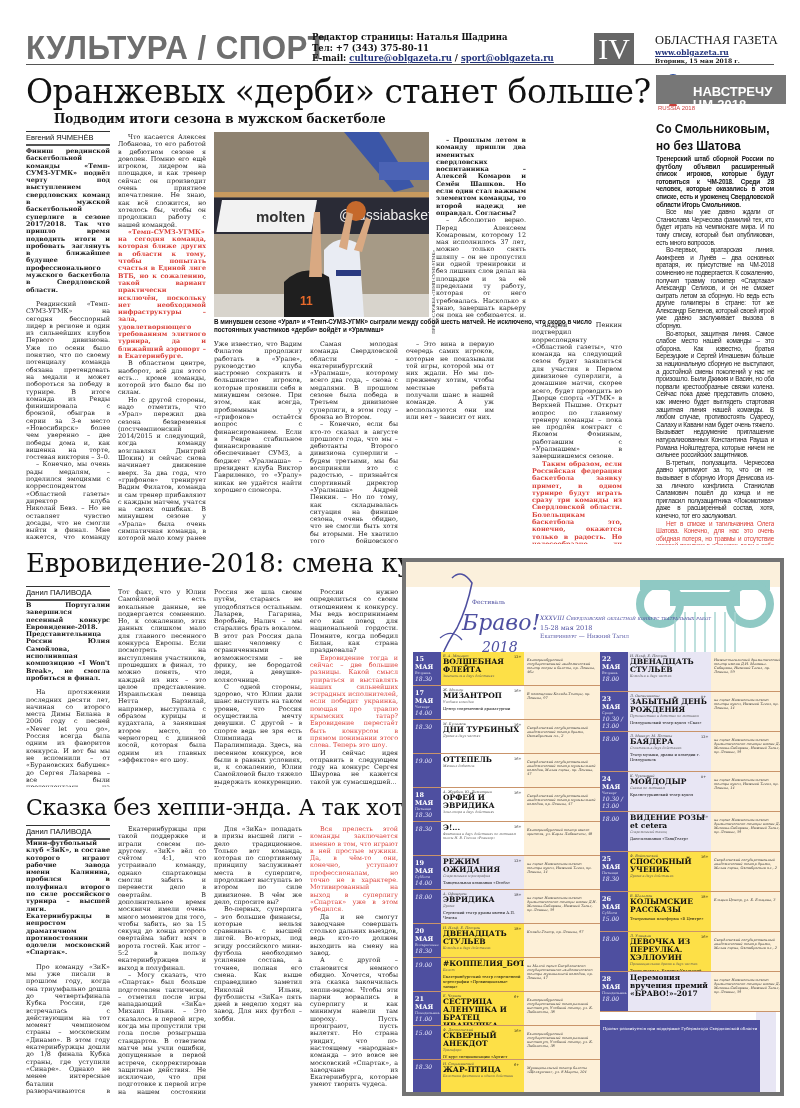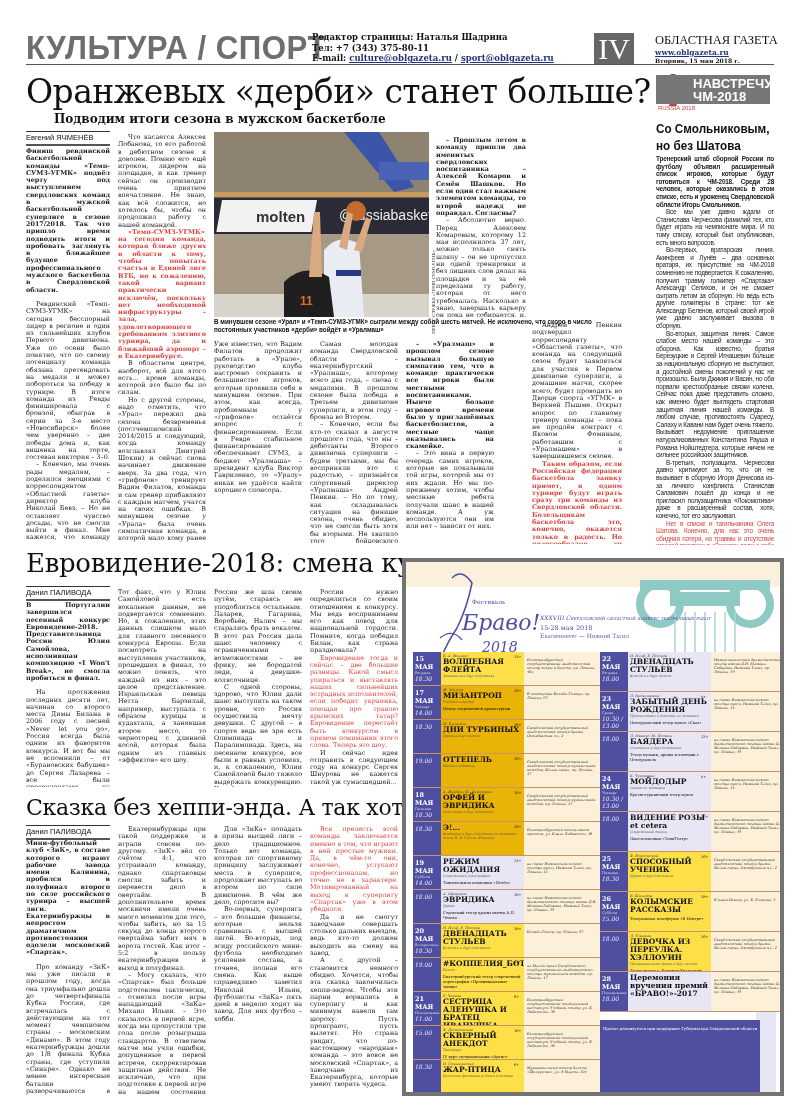--- a/index.html
+++ b/index.html
@@ -13,21 +13,21 @@
   .editor a { color:#22337a; text-decoration:underline; }
   .page-num { left:594px; top:33px; width:40px; height:32px; background:#666; color:#fff; font-family:"Liberation Serif", serif; font-size:30px; line-height:32px; text-align:center; }
   .paper-name { left:655px; top:33px; font-family:"Liberation Serif", serif; font-size:12.5px; }
   .paper-url { left:655px; top:48px; font-size:7.5px; font-weight:bold; color:#22337a; text-decoration:underline; }
   .paper-date { left:655px; top:57px; font-size:6px; font-weight:bold; }
 
   .headline { font-family:"DejaVu Serif", serif; font-weight:normal; color:#111; }
   .h1 { left:26px; top:72px; font-size:33px; letter-spacing:-0.5px; }
   .sub1 { left:54px; top:112px; font-size:12px; font-weight:bold; }
 
-  .wc-banner { left:656px; top:75px; width:114px; height:29px; background:#777; color:#fff; font-family:"Liberation Sans", sans-serif; font-weight:bold; font-size:13px; line-height:13px; padding:2px 0 0 37px; }
+  .wc-banner { left:656px; top:75px; width:130px; height:29px; background:#777; color:#fff; font-family:"Liberation Sans", sans-serif; font-weight:bold; font-size:13px; line-height:13px; padding:10px 0 0 37px; }
   .wc-logo { left:663px; top:73px; width:20px; height:34px; }
   .wc-small { left:658px; top:105px; font-size:6px; color:#c44; font-family:"Liberation Sans", sans-serif; }
   .wc-title { left:656px; top:120px; font-family:"Liberation Sans", sans-serif; font-weight:bold; font-size:13px; line-height:17px; transform:scaleX(0.9); transform-origin:left; }
 
   .col { position:absolute; font-size:6.4px; line-height:7.3px; text-align:justify; overflow:hidden; color:#1a1a1a; }
   .col p { text-indent: 10px; margin-bottom:0; }
   .col .lead { font-weight:bold; text-indent:0; }
   .red { color:#d9443c; }
   .byline { position:absolute; font-family:"Liberation Sans", sans-serif; font-size:7.5px; border-top:1px solid #333; border-bottom:2px solid #555; padding:1px 0 2px; }
   .cond { font-family:"Liberation Sans", sans-serif; font-stretch:condensed; letter-spacing:-0.2px; }
@@ -49,21 +49,21 @@
   .bravo-city { position:absolute; left:134px; top:70px; font-size:6px; color:#4e4fa0; font-variant:small-caps; }
 
   .sched { position:absolute; top:90px; width:187px; }
   .sched-left { left:7px; }
   .sched-right { left:194px; }
   .row { position:relative; border-bottom:1px solid #c9946a; display:flex; }
   .row .date { width:28px; flex:none; color:#fff; padding:3px 1px 0 2px; font-size:6px; }
   .row .date b { display:block; font-size:6.5px; font-weight:bold; }
   .row .date .dw { display:block; font-size:3.5px; color:#dde; }
   .row .date .tm { display:block; font-style:italic; font-size:6px; color:#e8e8ff; }
-  .row .show { width:83px; flex:none; padding:2px 2px; background:#eab308; }
+  .row .show { width:83px; flex:none; padding:2px 2px; background:#ffffff; }
   .row .show .auth { font-size:3.5px; font-style:italic; color:#444; }
   .row .show .title { font-size:7.5px; font-weight:bold; line-height:8px; }
   .row .show .genre { font-size:3.3px; font-style:italic; color:#555; }
   .row .show .troupe { font-size:3.8px; margin-top:2px; }
   .row .show .age { position:absolute; left:101px; top:3px; font-size:3.5px; }
   .row .venue { flex:1; background:#fdf0d8; font-size:3.5px; font-style:italic; padding:6px 3px; color:#333; }
   .row.lilac .show { background:#e8e6f4; }
   .row.lilac .venue { background:#e8e6f4; }
   .row.lilac .venue { background:#fdf0d8; }
   .row.cream .show { background:#fde047; }
@@ -129,21 +129,20 @@
 <div class="abs caption">В минувшем сезоне «Урал» и «Темп-СУМЗ-УГМК» сыграли между собой шесть матчей. Не исключено, что скоро в число постоянных участников «дерби» войдёт и «Уралмаш»</div>
 
 <div class="col" style="left:214px;top:341px;width:88px;height:202px;">
   <p style="text-indent:0">Уже известно, что Вадим Филатов продолжит работать в «Урале», руководство клуба настроено сохранить и большинство игроков, которые проявили себя в минувшем сезоне. При этом, как всегда, проблемным у «грифонов» остаётся вопрос с финансированием. Если в Ревде стабильное финансирование обеспечивает СУМЗ, а бюджет «Уралмаша» – президент клуба Виктор Гавриленко, то «Уралу» никак не удаётся найти хорошего спонсора.</p>
 </div>
 <div class="col" style="left:310px;top:341px;width:88px;height:202px;">
   <p>Самая молодая команда Свердловской области – екатеринбургский «Уралмаш», которому всего два года, – снова с медалями. В прошлом сезоне была победа в Третьем дивизионе суперлиги, в этом году – бронза во Втором.</p>
   <p>– Конечно, если бы кто-то сказал в августе прошлого года, что мы – дебютанты Второго дивизиона суперлиги – будем третьими, мы бы восприняли это с радостью, – признаётся спортивный директор «Уралмаша» Андрей Пенкин. – Но по тому, как складывалась ситуация на финише сезона, очень обидно, что не смогли быть хотя бы вторыми. Не хватило того бойцовского характера, готовности, образно говоря, умереть на площадке, но победить, какие продемонстрировали в матчах с нами игроки ярославского «Буревестника».</p>
 </div>
 <div class="col" style="left:406px;top:341px;width:88px;height:202px;">
-  <p style="font-weight:bold;margin-top:0">– «Уралмаш» в прошлом сезоне вызывал большую симпатию тем, что в команде практически все игроки были местными воспитанниками. Нынче больше игрового времени было у приглашённых баскетболистов, а местные чаще оказывались на скамейке.</p>
   <p>– Это вина в первую очередь самих игроков, которые не показывали той игры, которой мы от них ждали. Но мы по-прежнему хотим, чтобы местные ребята получали шанс в нашей команде. А уж воспользуются они им или нет – зависит от них.</p>
 </div>
 <div class="col" style="left:436px;top:137px;width:90px;height:180px;font-weight:bold;">
   <p>– Прошлым летом в команду пришли два именитых свердловских воспитанника – Алексей Комаров и Семён Шашков. Но если один стал важным элементом команды, то второй надежд не оправдал. Согласны?</p>
   <p style="font-weight:normal">– Абсолютно верно. Перед Алексеем Комаровым, которому 12 мая исполнилось 37 лет, можно только снять шляпу – он не пропустил ни одной тренировки и без лишних слов делал на площадке и за её пределами ту работу, которая от него требовалась. Насколько я знаю, завершать карьеру он пока не собирается, и, надеюсь, поможет команде. От Семёна Шашкова мы ждали, что он станет лидером команды, поведёт её за собой. Но... Этого не случилось.</p>
 </div>
 <div class="col" style="left:532px;top:322px;width:90px;height:222px;">
   <p>Андрей Пенкин подтвердил корреспонденту «Областной газеты», что команда на следующий сезон будет заявляться для участия в Первом дивизионе суперлиги, а домашние матчи, скорее всего, будет проводить во Дворце спорта «УГМК» в Верхней Пышме. Открыт вопрос по главному тренеру команды – пока не продлён контракт с Яковом Фоминым, работавшим с «Уралмашем» в завершившемся сезоне.</p>
   <p class="red" style="font-weight:bold">Таким образом, если Российская федерация баскетбола заявку примет, в одном турнире будут играть сразу три команды из Свердловской области. Болельщикам баскетбола это, конечно, окажется только в радость. Но целесообразно ли такое размазывание сил и средств?</p>
 

